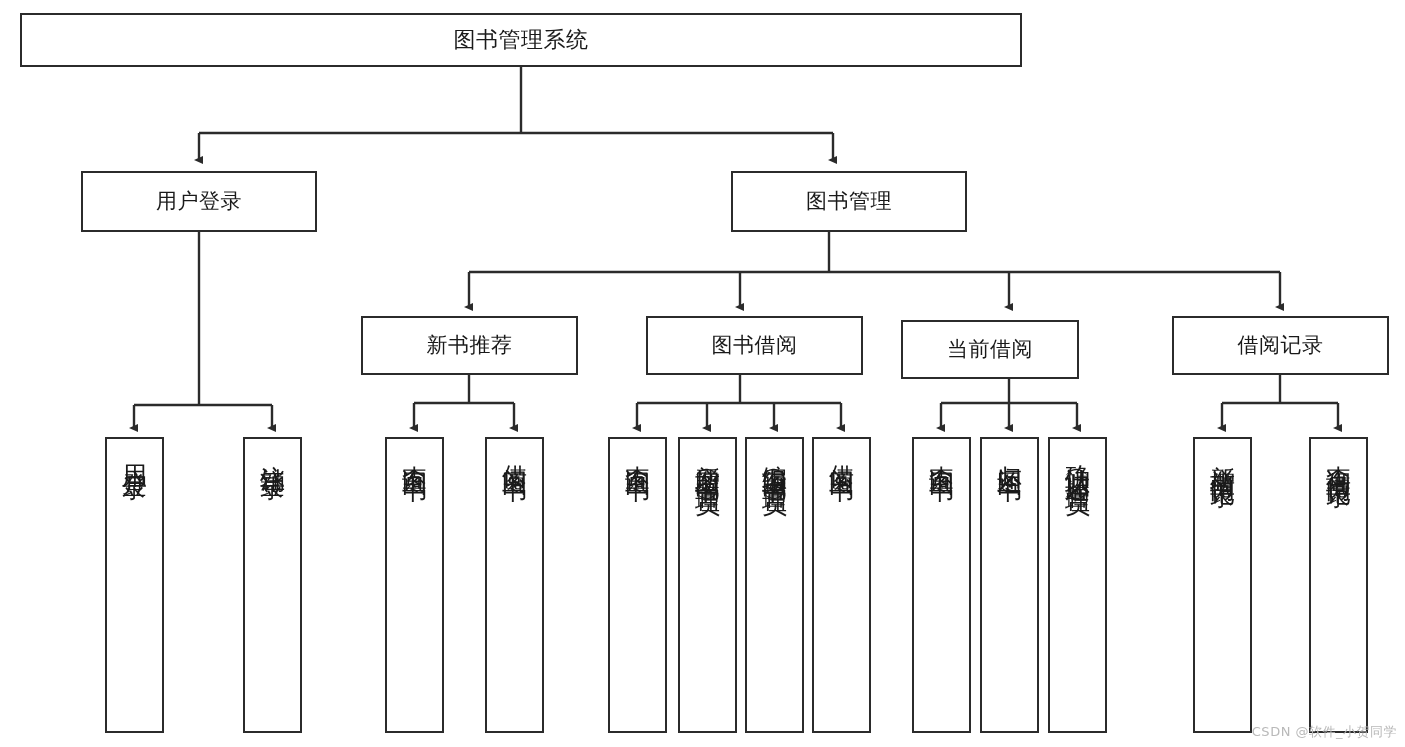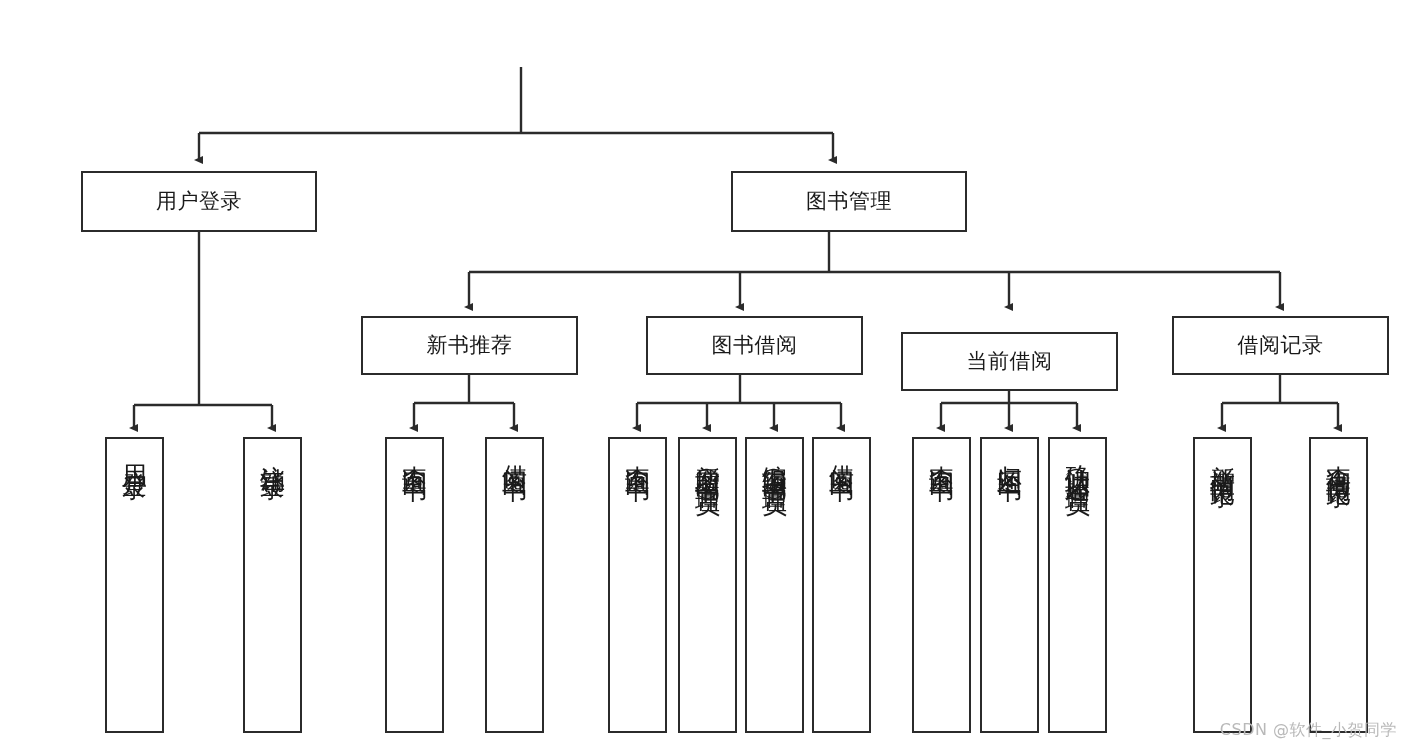--- a/index.html
+++ b/index.html
@@ -52,21 +52,21 @@
     text-orientation:upright;
     font-size:25px;
     line-height:1.0;
     letter-spacing:4px;
     white-space:nowrap;
   }
   #watermark{
     position:absolute;
     right:8px;
     bottom:6px;
-    font-size:16px;
+    font-size:13px;
     color:#b9b9b9;
     letter-spacing:.5px;
     white-space:nowrap;
     text-align:right;
   }
 </style>
 </head>
 <body>
 
 <div id="canvas">
@@ -114,35 +114,38 @@
       <path d="M1009,403 L1009,428" marker-end="url(#arrow)"></path>
       <path d="M1077,403 L1077,428" marker-end="url(#arrow)"></path>
 
       <path d="M1280,375 L1280,403"></path>
       <path d="M1222,403 L1338,403"></path>
       <path d="M1222,403 L1222,428" marker-end="url(#arrow)"></path>
       <path d="M1338,403 L1338,428" marker-end="url(#arrow)"></path>
     </g>
   </svg>
 
+  <div class="node h root" style="left:20px;top:13px;width:1002px;height:54px;">
+    <span class="cap">图书管理系统</span>
+  </div>
 
   <div class="node h" style="left:81px;top:171px;width:236px;height:61px;">
     <span class="cap">用户登录</span>
   </div>
   <div class="node h" style="left:711px;top:171px;width:236px;height:61px;margin-left:20px;">
     <span class="cap">图书管理</span>
   </div>
 
   <div class="node h" style="left:361px;top:316px;width:217px;height:59px;">
     <span class="cap">新书推荐</span>
   </div>
   <div class="node h" style="left:632px;top:316px;width:217px;height:59px;margin-left:14px;">
     <span class="cap">图书借阅</span>
   </div>
-  <div class="node h" style="left:901px;top:332px;width:217px;height:59px;">
+  <div class="node h" style="left:901px;top:320px;width:178px;height:59px;">
     <span class="cap">当前借阅</span>
   </div>
   <div class="node h" style="left:1172px;top:316px;width:217px;height:59px;">
     <span class="cap">借阅记录</span>
   </div>
 
   <div class="node v" style="left:105px;top:437px;width:59px;height:296px;">
     <span class="cap">用户登录</span>
   </div>
   <div class="node v" style="left:243px;top:437px;width:59px;height:296px;">

